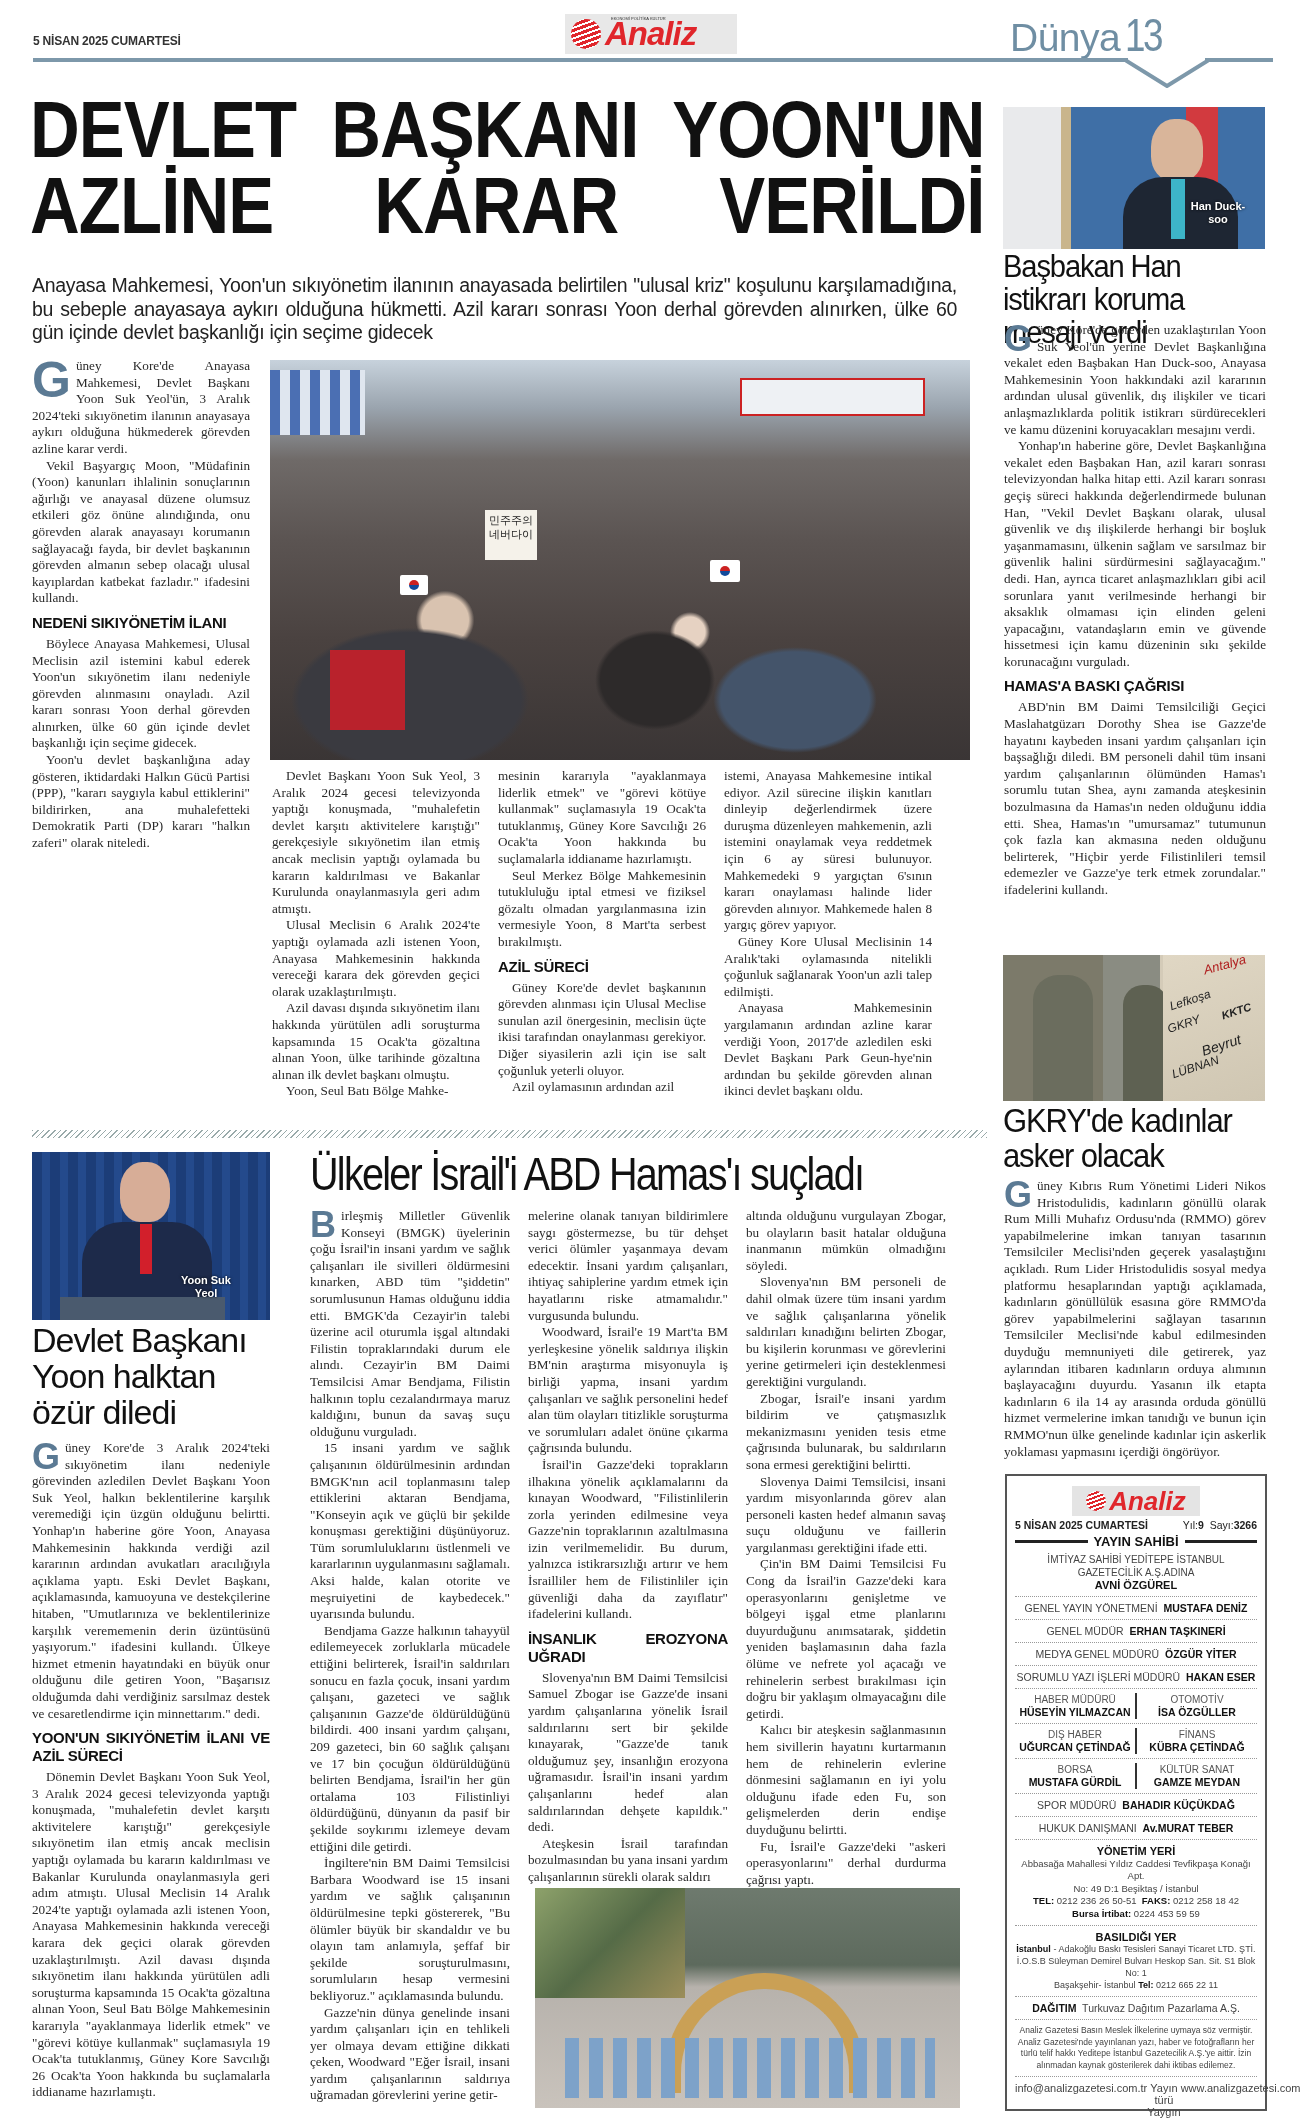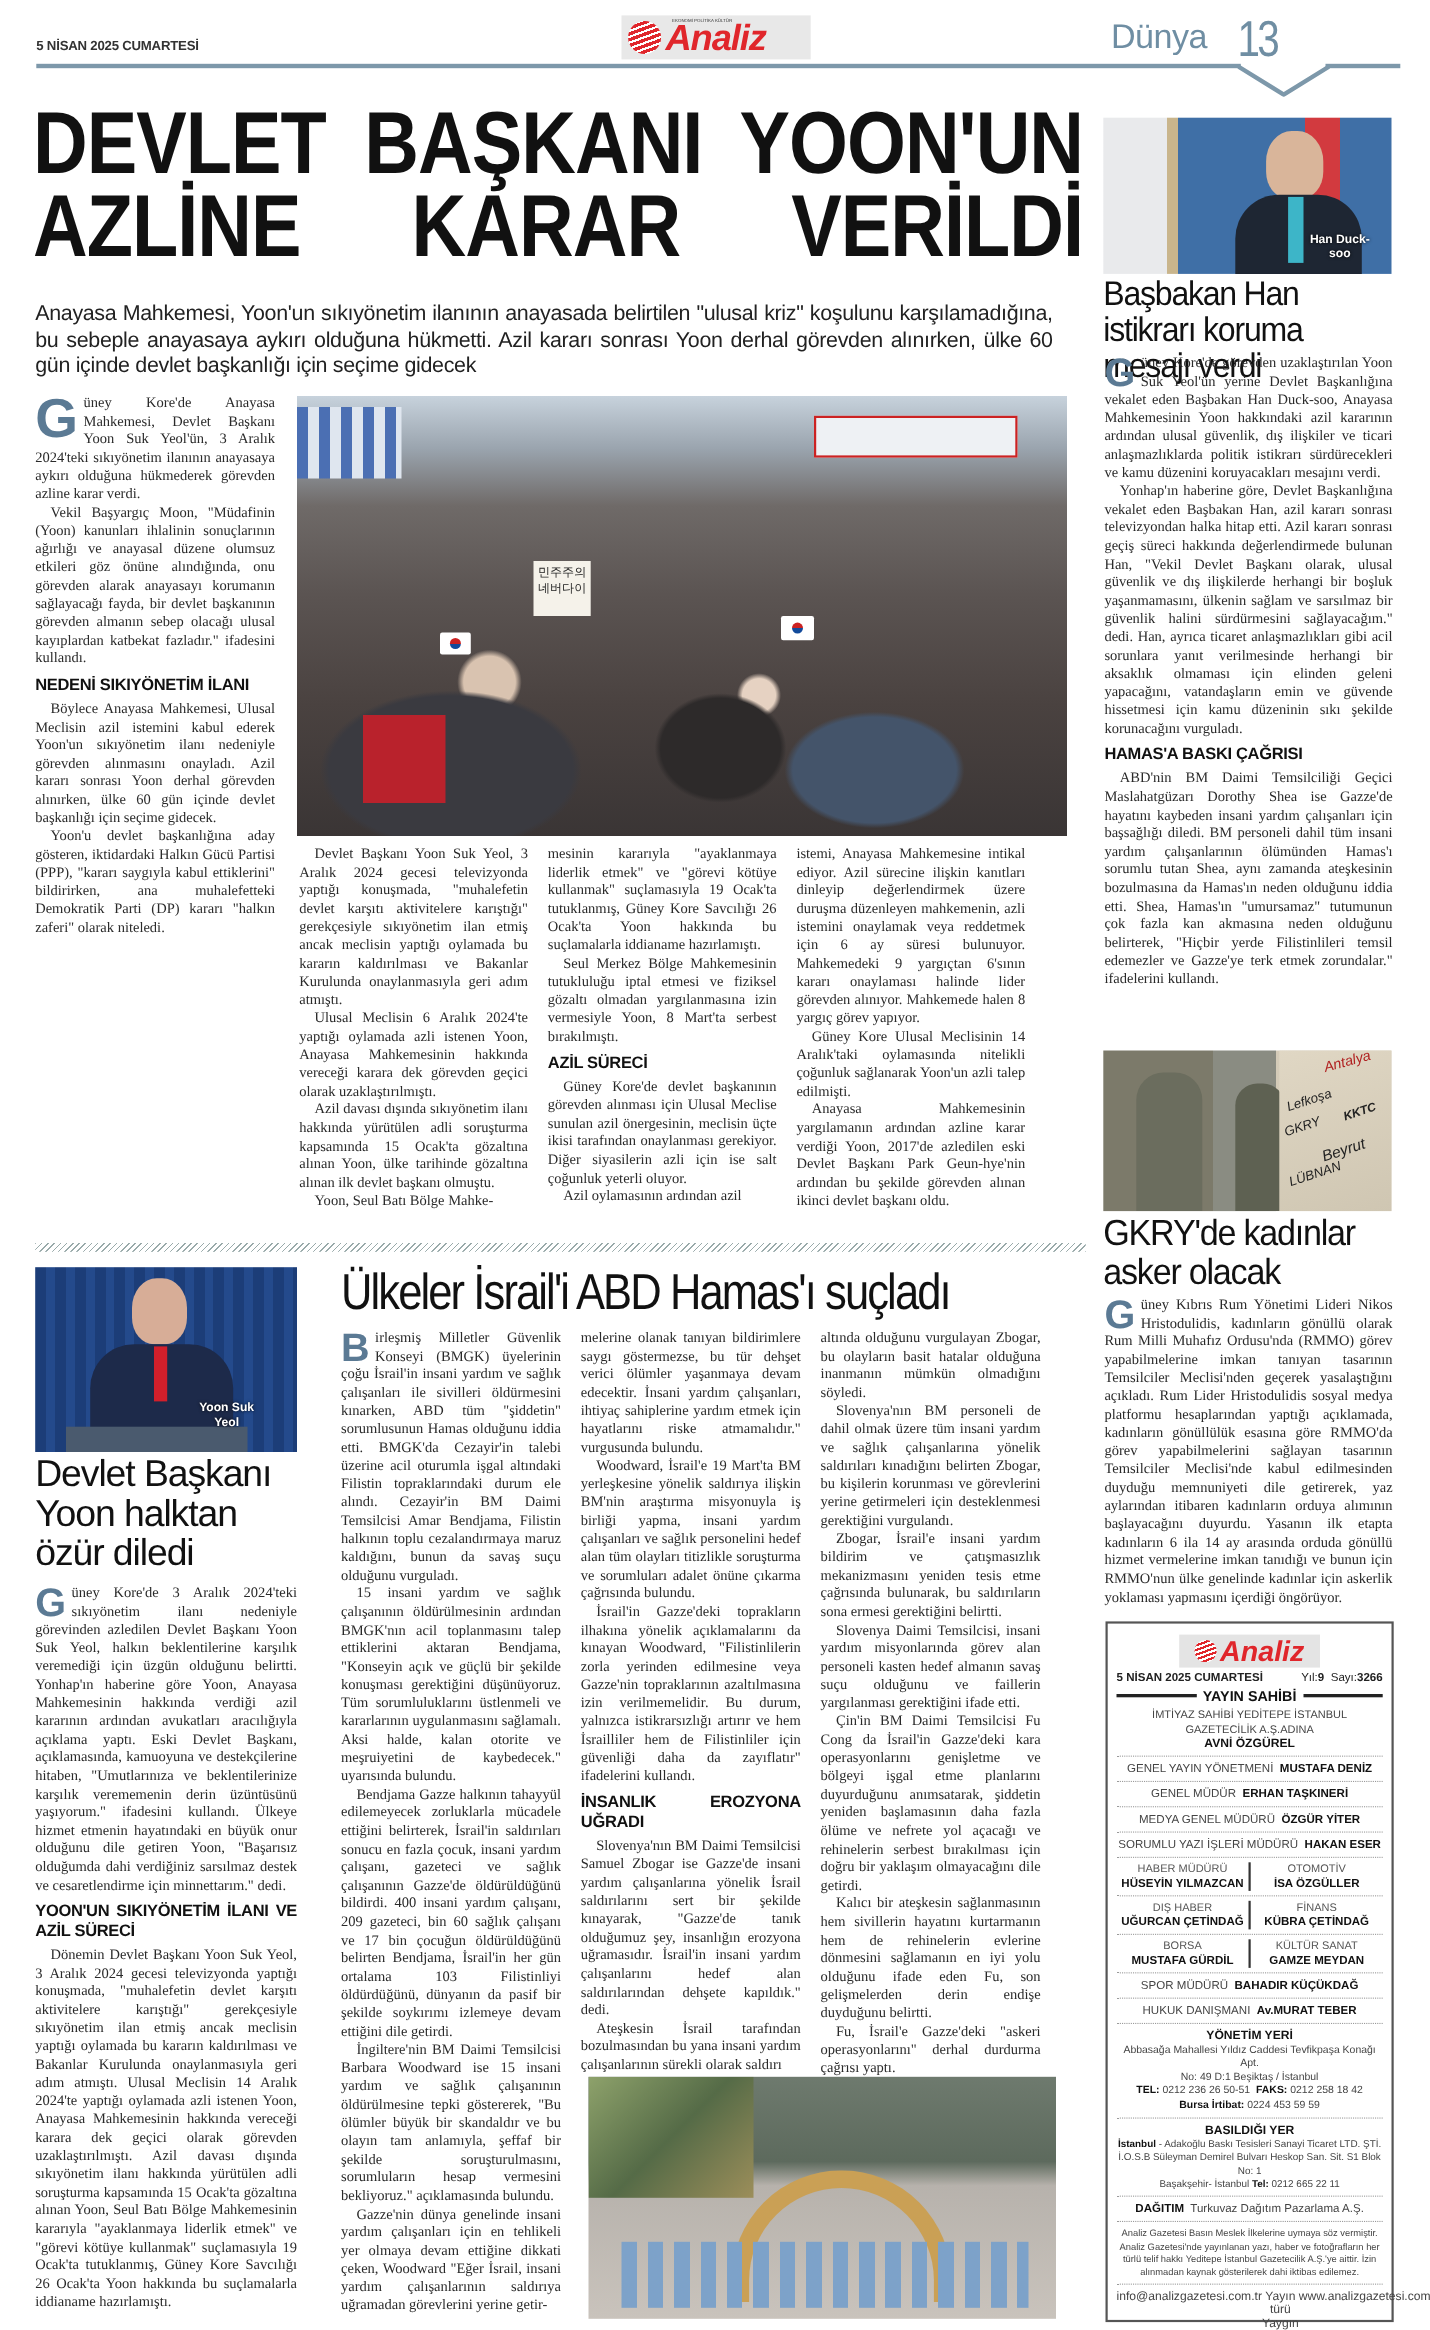--- a/index.html
+++ b/index.html
@@ -28,21 +28,21 @@
 <body>
 
 <div class="abs sans" style="left:33px;top:34px;font-size:12px;font-weight:bold;color:#333;letter-spacing:-0.2px">5 NİSAN 2025 CUMARTESİ</div>
 
 <div class="abs" style="left:565px;top:14px;width:172px;height:40px;background:#e8e8e8;display:flex;align-items:center">
   <span style="display:inline-block;width:30px;height:30px;margin-left:6px;border-radius:50%;background:repeating-linear-gradient(160deg,#e0262b 0 3px,#fff 3px 5px)"></span>
   <span class="sans" style="font-size:33px;font-weight:900;font-style:italic;color:#e0262b;margin-left:4px;letter-spacing:-1px">Analiz</span>
   <span class="sans" style="position:absolute;left:46px;top:2px;font-size:4px;color:#333">EKONOMİ POLİTİKA KÜLTÜR</span>
 </div>
 
-<div class="abs sans" style="left:1010px;top:16px;font-size:31px;color:#6f8ea3;letter-spacing:-0.5px">Dünya</div>
+<div class="abs sans" style="left:1010px;top:16px;font-size:39px;color:#6f8ea3;letter-spacing:-0.5px">Dünya</div>
 <div class="abs sans" style="left:1125px;top:8px;font-size:46px;color:#6f8ea3;letter-spacing:-3px;transform:scaleX(0.8);transform-origin:left">13</div>
 
 <div class="abs" style="left:33px;top:58px;width:1095px;height:4px;background:#7d98aa"></div>
 <div class="abs" style="left:1205px;top:58px;width:68px;height:4px;background:#7d98aa"></div>
 <svg class="abs" style="left:1125px;top:56px" width="84" height="32" viewBox="0 0 84 32">
     <polyline points="0,4 42,30 84,4" fill="none" stroke="#7d98aa" stroke-width="4"></polyline>
   </svg>
 
 <div class="abs cond" style="left:30px;top:92px;width:940px;font-weight:900;color:#111;font-size:80px;line-height:76px;letter-spacing:-1px;transform:scaleX(0.86);transform-origin:left top;white-space:nowrap">
   <div style="width:1110px;text-align:justify;text-align-last:justify">DEVLET BAŞKANI YOON'UN</div>
@@ -98,21 +98,21 @@
 </div>
 
 <div class="abs hatch" style="left:32px;top:1130px;width:955px"></div>
 
 <div class="abs photo" style="left:1003px;top:107px;width:262px;height:142px;background:linear-gradient(90deg,#e9eaec 0 22%,#c9b58c 22% 26%,#3f6fa6 26% 70%,#d23a3f 70% 82%,#3f6fa6 82%)">
   <div style="position:absolute;left:120px;top:12px;width:115px;height:130px">
     <div style="position:absolute;left:28px;top:0;width:52px;height:62px;border-radius:45% 45% 40% 40%;background:#d9b59a"></div>
     <div style="position:absolute;left:0;top:58px;width:115px;height:72px;border-radius:40px 40px 0 0;background:#1e2633"></div>
     <div style="position:absolute;left:48px;top:60px;width:14px;height:60px;background:#3db5c8"></div>
   </div>
-  <div class="abs caption-tag" style="left:180px;top:105px;width:70px">Han Duck-soo</div>
+  <div class="abs caption-tag" style="left:180px;top:93px;width:70px">Han Duck-soo</div>
 </div>
 <div class="abs sans" style="left:1003px;top:250px;width:268px;font-size:31px;line-height:33px;color:#111;letter-spacing:-1.2px;transform:scaleX(0.94);transform-origin:left top">Başbakan Han istikrarı koruma mesajı verdi</div>
 <div class="abs body-text" style="left:1004px;top:322px;width:262px">
   <p class="noind"><span class="dropcap sm">G</span><span>üney Kore'de görevden uzaklaştırılan Yoon Suk Yeol'ün yerine Devlet Başkanlığına vekalet eden Başbakan Han Duck-soo, Anayasa Mahkemesinin Yoon hakkındaki azil kararının ardından ulusal güvenlik, dış ilişkiler ve ticari anlaşmazlıklarda politik istikrarı sürdürecekleri ve kamu düzenini koruyacakları mesajını verdi.</span></p>
   <p>Yonhap'ın haberine göre, Devlet Başkanlığına vekalet eden Başbakan Han, azil kararı sonrası televizyondan halka hitap etti. Azil kararı sonrası geçiş süreci hakkında değerlendirmede bulunan Han, "Vekil Devlet Başkanı olarak, ulusal güvenlik ve dış ilişkilerde herhangi bir boşluk yaşanmamasını, ülkenin sağlam ve sarsılmaz bir güvenlik halini sürdürmesini sağlayacağım." dedi. Han, ayrıca ticaret anlaşmazlıkları gibi acil sorunlara yanıt verilmesinde herhangi bir aksaklık olmaması için elinden geleni yapacağını, vatandaşların emin ve güvende hissetmesi için kamu düzeninin sıkı şekilde korunacağını vurguladı.</p>
   <div class="subhead">HAMAS'A BASKI ÇAĞRISI</div>
   <p>ABD'nin BM Daimi Temsilciliği Geçici Maslahatgüzarı Dorothy Shea ise Gazze'de hayatını kaybeden insani yardım çalışanları için başsağlığı diledi. BM personeli dahil tüm insani yardım çalışanlarının ölümünden Hamas'ı sorumlu tutan Shea, aynı zamanda ateşkesinin bozulmasına da Hamas'ın neden olduğunu iddia etti. Shea, Hamas'ın "umursamaz" tutumunun çok fazla kan akmasına neden olduğunu belirterek, "Hiçbir yerde Filistinlileri temsil edemezler ve Gazze'ye terk etmek zorundalar." ifadelerini kullandı.</p>
 </div>
 
 <div class="abs photo" style="left:1003px;top:955px;width:262px;height:146px;background:linear-gradient(90deg,#7c7a6a 0 38%,#8a8c82 38% 60%,#d4cbb8 60%)">

